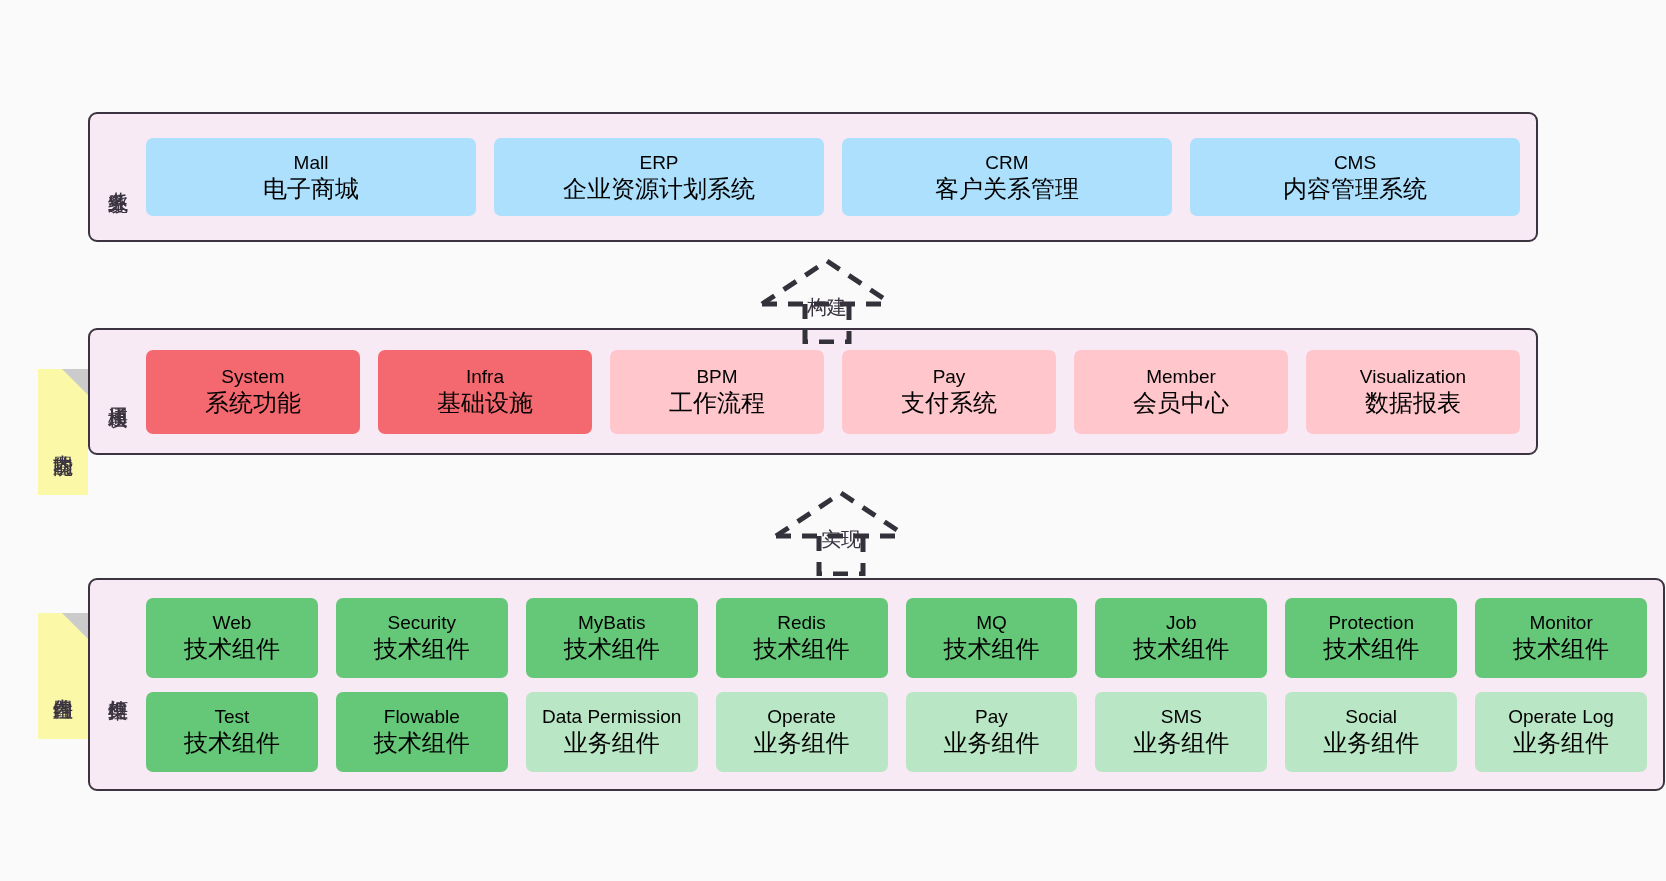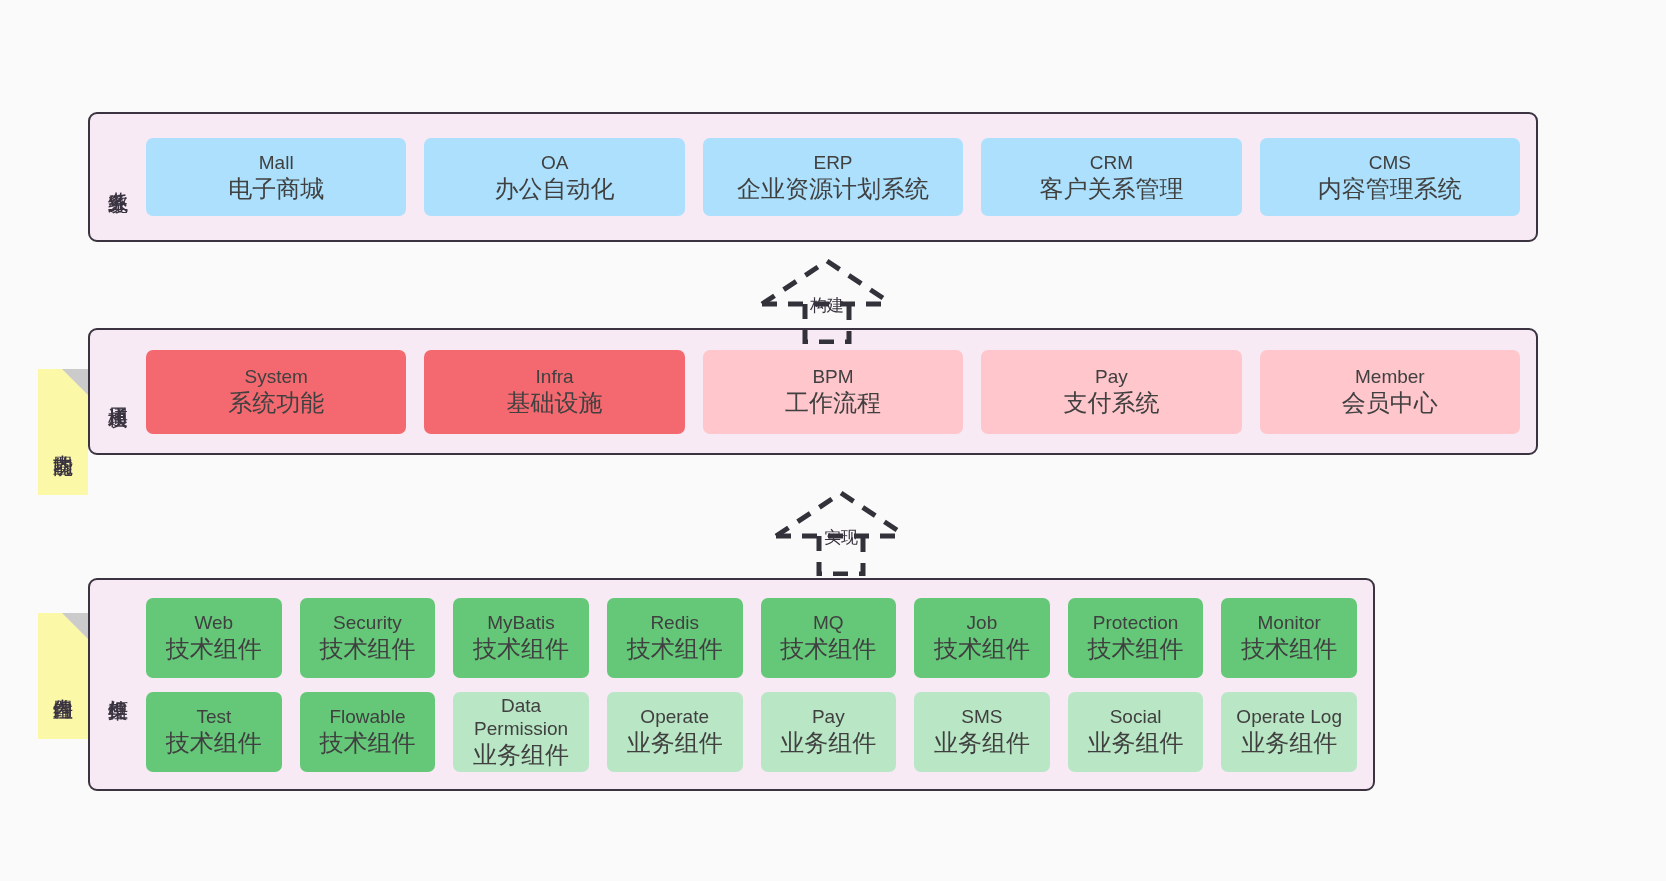--- a/index.html
+++ b/index.html
@@ -66,21 +66,21 @@
     flex: 1 1 0;
     border-radius: 7px;
     display: flex;
     flex-direction: column;
     align-items: center;
     justify-content: center;
     text-align: center;
     line-height: 1.22;
     box-sizing: border-box;
     padding: 4px 6px;
-    color: #404040;
+    color: #000000;
   }
   .card .c-en { font-size: 19px; }
   .card .c-cn { font-size: 24px; }
 
   .lvl1 .card { height: 78px; }
   .lvl2 .card { height: 84px; }
   .lvl3 .card { height: 80px; }
 
   .c-blue       { background: #ace0fd; }
   .c-red        { background: #f4696f; }
@@ -118,45 +118,41 @@
   
   .arrow {
     position: absolute;
     z-index: 4;
   }
   .arrow .lbl {
     position: absolute;
     left: 50%;
     transform: translateX(-50%);
     top: 38px;
-    font-size: 17px;
+    font-size: 20px;
     color: #3a3340;
     background: transparent;
     white-space: nowrap;
     padding: 0 2px;
   }
 </style>
 </head>
 <body>
 
 <div class="canvas">
 
   <div class="layer lvl1" style="left:88px; top:112px; width:1450px; height:130px;">
     <div class="layer-title">业务系统</div>
     <div class="layer-body">
       <div class="row">
         <div class="card c-blue">
           <span class="c-en">Mall</span>
           <span class="c-cn">电子商城</span>
         </div>
         <div class="card c-blue">
-          <span class="c-en">OA</span>
-          <span class="c-cn">办公自动化</span>
-        </div>
-        <div class="card c-blue">
           <span class="c-en">ERP</span>
           <span class="c-cn">企业资源计划系统</span>
         </div>
         <div class="card c-blue">
           <span class="c-en">CRM</span>
           <span class="c-cn">客户关系管理</span>
         </div>
         <div class="card c-blue">
           <span class="c-en">CMS</span>
           <span class="c-cn">内容管理系统</span>
@@ -196,39 +192,43 @@
           <span class="c-cn">工作流程</span>
         </div>
         <div class="card c-pink">
           <span class="c-en">Pay</span>
           <span class="c-cn">支付系统</span>
         </div>
         <div class="card c-pink">
           <span class="c-en">Member</span>
           <span class="c-cn">会员中心</span>
         </div>
+        <div class="card c-pink">
+          <span class="c-en">Visualization</span>
+          <span class="c-cn">数据报表</span>
+        </div>
       </div>
     </div>
   </div>
 
   <div class="arrow" style="left:771px; top:488px; width:140px; height:88px;">
     <svg width="140" height="88" viewBox="0 0 140 88">
       <path d="M5 48 L70 5 L135 48" fill="none" stroke="#33313a" stroke-width="5" stroke-dasharray="15,11" stroke-linecap="butt"></path>
       <path d="M5 48 L135 48" fill="none" stroke="#33313a" stroke-width="5" stroke-dasharray="15,11" stroke-linecap="butt"></path>
       <path d="M48 48 L48 86 L92 86 L92 48" fill="none" stroke="#33313a" stroke-width="5" stroke-dasharray="15,11" stroke-linecap="butt"></path>
     </svg>
     <span class="lbl">实现</span>
   </div>
 
   <div class="note" style="left:38px; top:613px; width:50px; height:126px;">
     <span class="fold"></span>
     <span>内置组件</span>
   </div>
 
-  <div class="layer lvl3" style="left:88px; top:578px; width:1287px; height:213px;">
+  <div class="layer lvl3" style="left:88px; top:578px; width:1577px; height:213px;">
     <div class="layer-title">框架组件</div>
     <div class="layer-body">
 
       <div class="row">
         <div class="card c-green">
           <span class="c-en">Web</span>
           <span class="c-cn">技术组件</span>
         </div>
         <div class="card c-green">
           <span class="c-en">Security</span>

